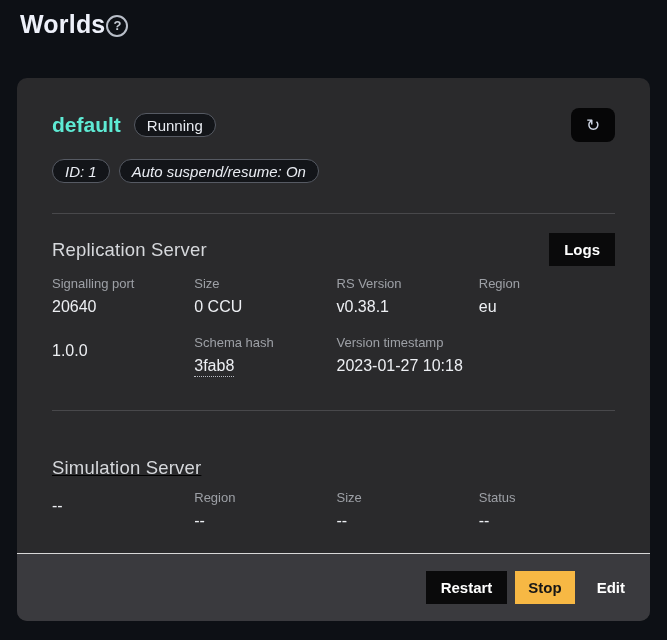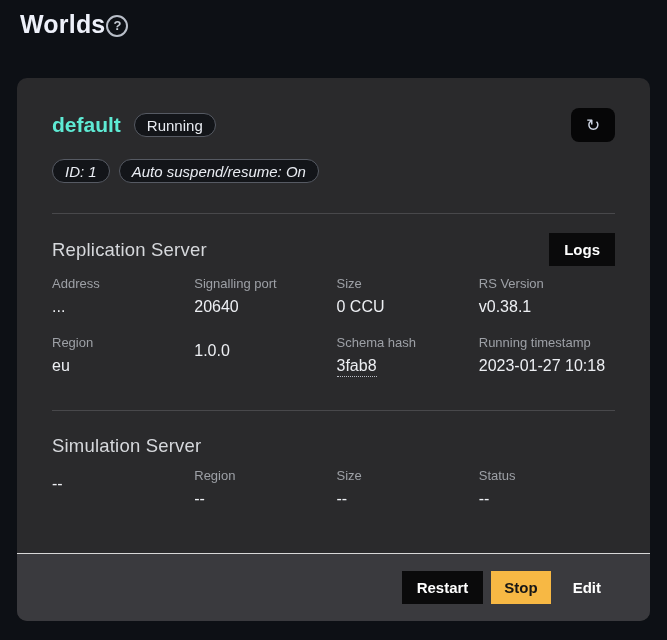--- a/index.html
+++ b/index.html
@@ -93,29 +93,29 @@
     display: grid; grid-template-columns: repeat(4, 1fr);
     row-gap: 19px; column-gap: 6px;
   }
   .field-label { font-size: 13px; color: var(--label-gray); }
   .field-value { font-size: 16px; color: var(--value-white); margin-top: 7px; }
   .field-value.dotted {
     display: inline-block;
     border-bottom: 1px dotted #b9bcc4;
     padding-bottom: 1px; cursor: help;
   }
-  .sim-head { margin-top: 23px; min-height: 24px; }
+  .sim-head { margin-top: 45px; min-height: 24px; text-decoration: underline; }
   
   .card-footer {
     margin-top: auto;
     height: 68px;
     background: var(--footer-bg);
     border-top: 1px solid #d8d8d8;
     display: flex; align-items: center; justify-content: flex-end;
-    gap: 8px; padding-right: 35px;
+    gap: 8px; padding-right: 11px;
   }
 </style>
 </head>
 <body>
 
 <header class="page-header">
   <h1 class="page-title">Worlds</h1>
   <span class="help-icon">?</span>
 </header>
 
@@ -137,24 +137,20 @@
 
     <hr class="divider">
 
     <div class="section-head">
       <h2 class="section-title">Replication Server</h2>
       <button class="btn black">Logs</button>
     </div>
 
     <div class="field-grid">
       <div class="field">
-        <div class="field-label">Address</div>
-        <div class="field-value">...</div>
-      </div>
-      <div class="field">
         <div class="field-label">Signalling port</div>
         <div class="field-value">20640</div>
       </div>
       <div class="field">
         <div class="field-label">Size</div>
         <div class="field-value">0 CCU</div>
       </div>
       <div class="field">
         <div class="field-label">RS Version</div>
         <div class="field-value">v0.38.1</div>
@@ -164,21 +160,21 @@
         <div class="field-value">eu</div>
       </div>
       <div class="field">
         <div class="field-value">1.0.0</div>
       </div>
       <div class="field">
         <div class="field-label">Schema hash</div>
         <div><span class="field-value dotted" style="margin-top:7px;">3fab8</span></div>
       </div>
       <div class="field">
-        <div class="field-label">Running timestamp</div>
+        <div class="field-label">Version timestamp</div>
         <div class="field-value">2023-01-27 10:18</div>
       </div>
     </div>
 
     <hr class="divider" style="margin-top:33px;">
 
     <div class="section-head sim-head">
       <h2 class="section-title">Simulation Server</h2>
     </div>
 

